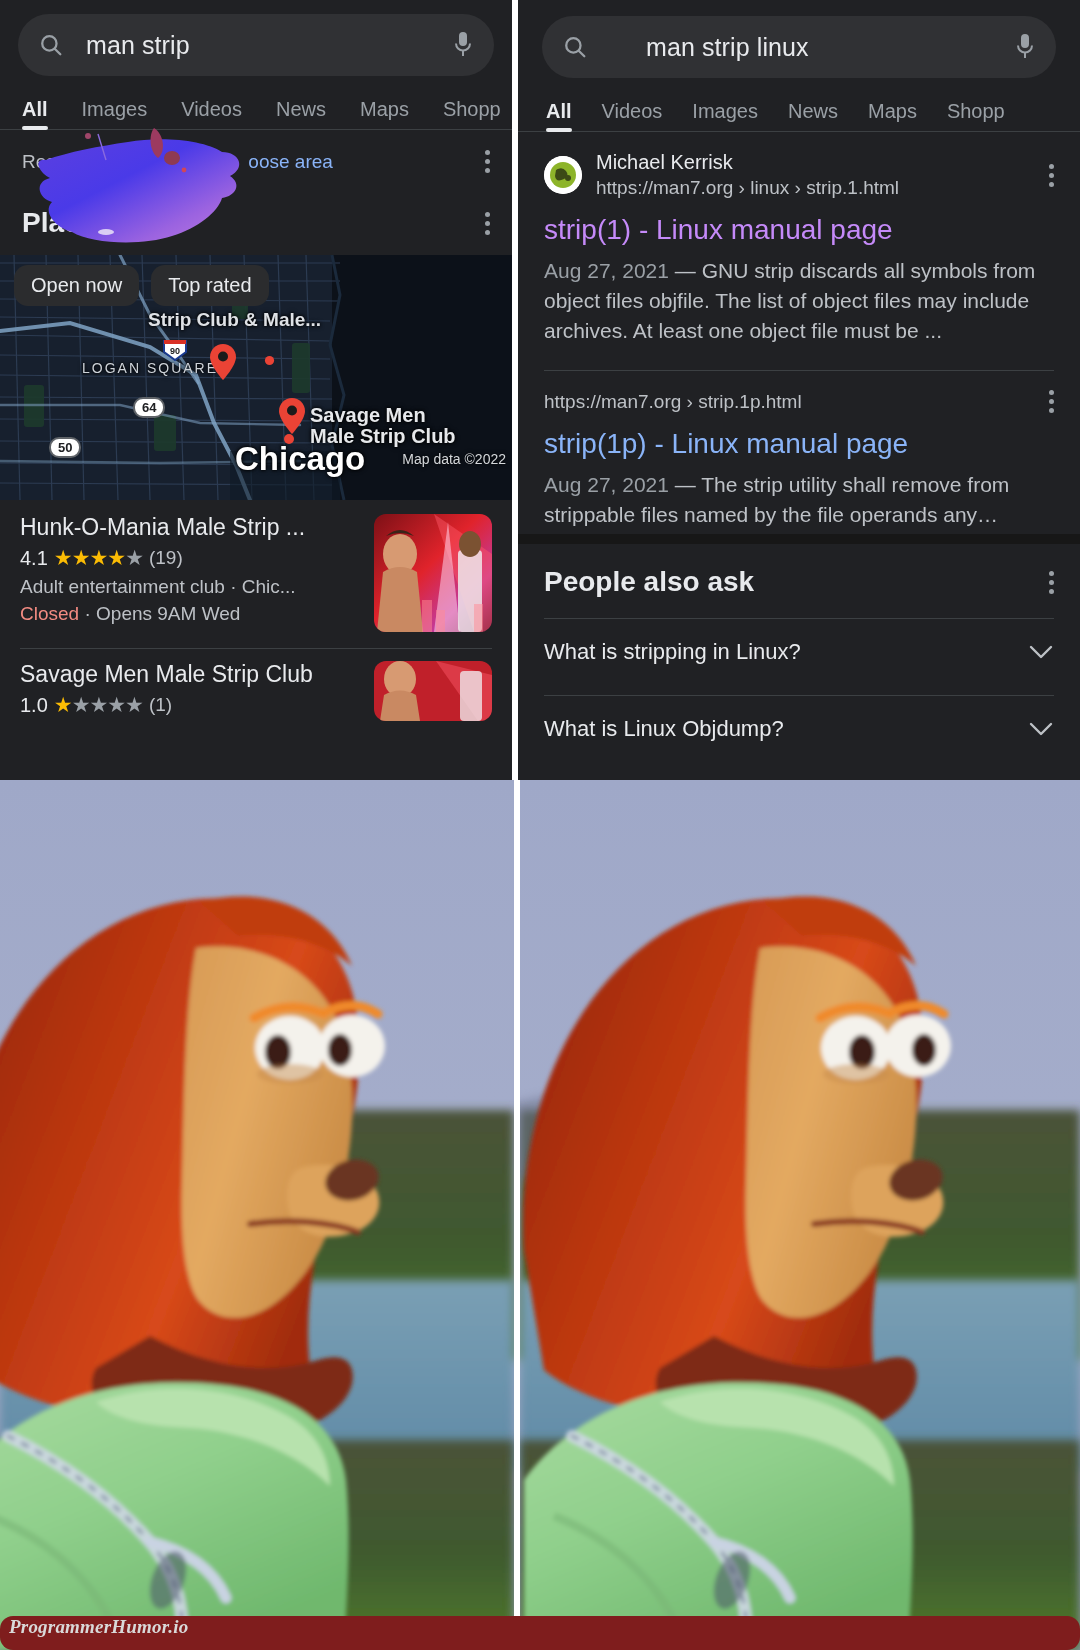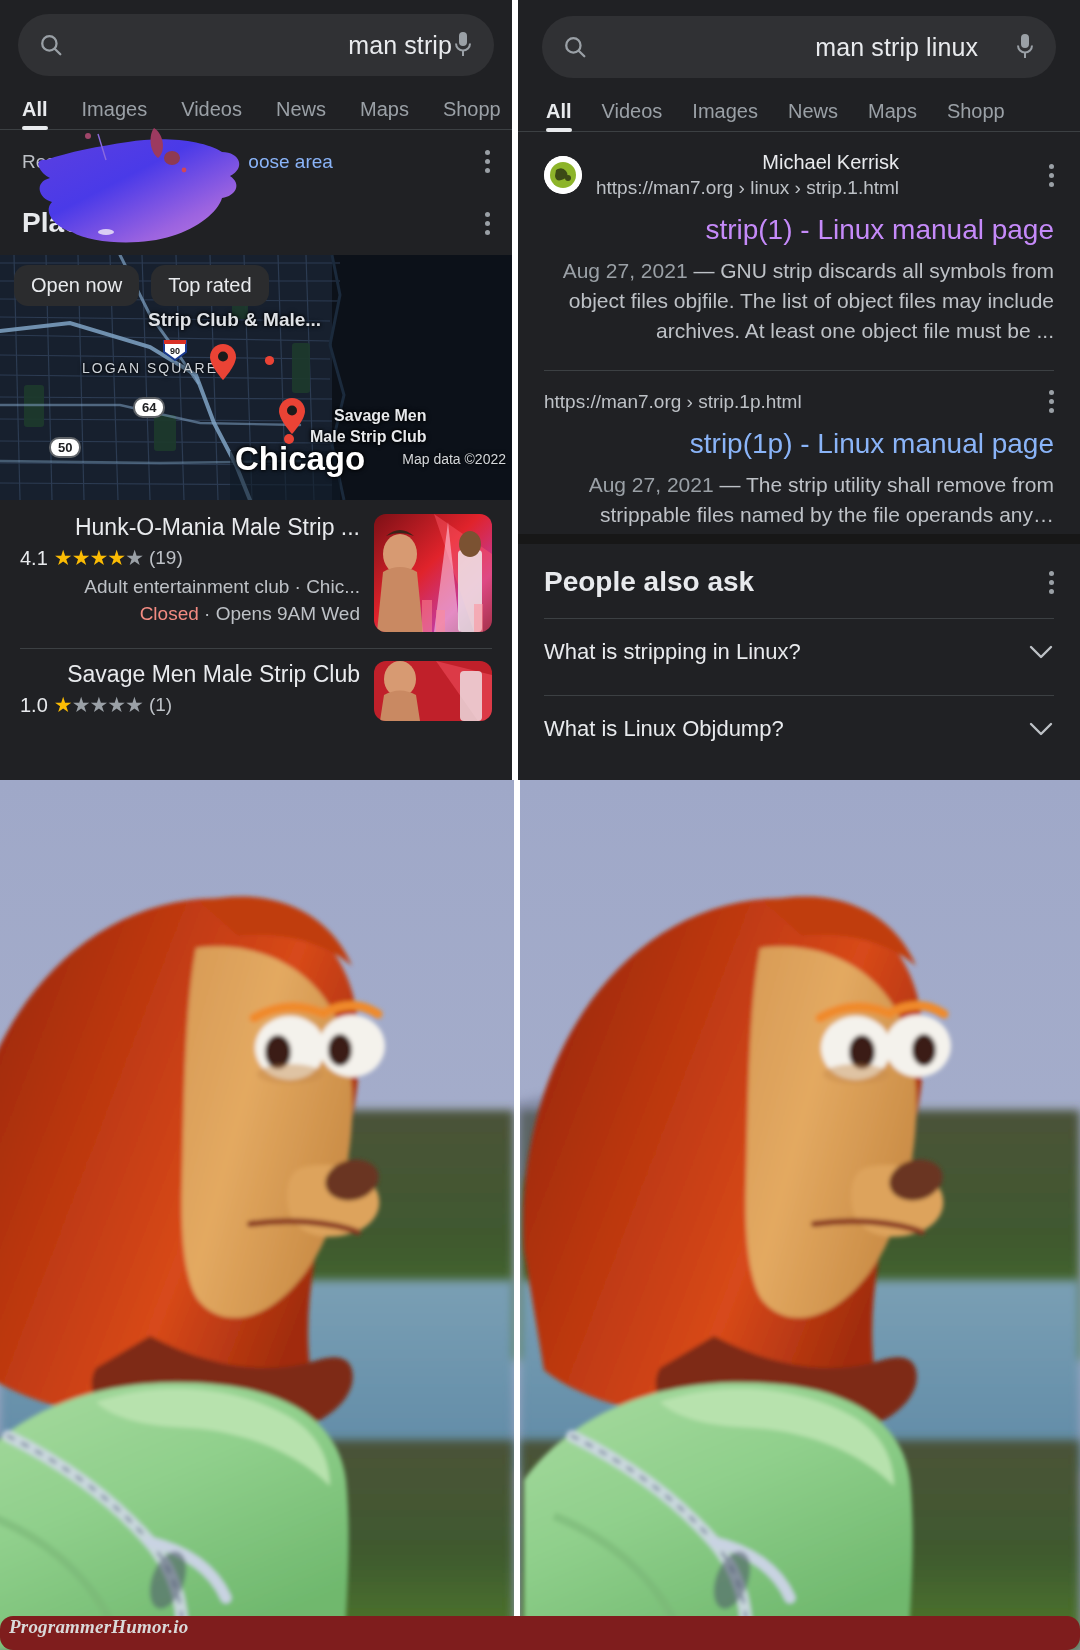--- a/index.html
+++ b/index.html
@@ -6,21 +6,21 @@
   html, body {
     width: 1080px; height: 1650px;
     background: #000;
     font-family: "Liberation Sans", sans-serif;
     overflow: hidden;
   }
   .meme { position: relative; width: 1080px; height: 1650px; background: #fff; }
 
   
   .top-row { position: absolute; top: 0; left: 0; width: 1080px; height: 780px; display: flex; background:#fff; }
-  .pane { position: relative; overflow: hidden; background: #202124; text-align: right; }
+  .pane { position: relative; overflow: hidden; background: #202124; }
   .pane-left  { width: 512px; height: 780px; }
   .pane-gap   { width: 6px;   height: 780px; background: #ffffff; }
   .pane-right { width: 562px; height: 780px; }
 
   
   .searchbar {
     margin: 14px 18px 0 18px; height: 62px; border-radius: 34px;
     background: #303134; display: flex; align-items: center; padding: 0 20px;
   }
   .pane-right .searchbar { margin-top: 16px; margin-left: 24px; margin-right: 24px; gap: 36px; }
@@ -53,21 +53,21 @@
   .places-hdr { display: flex; align-items: center; padding: 16px 22px 16px 22px; }
   .places-hdr .ttl { color: #e8eaed; font-size: 28px; font-weight: bold; }
 
   .map { position: relative; width: 512px; height: 245px; background: #17202e; overflow: hidden; }
   .map svg { position: absolute; inset: 0; }
   .chip-row { position: absolute; top: 10px; left: 14px; display: flex; gap: 12px; z-index: 4; }
   .chip { background: #2b2c2e; color: #e8eaed; font-size: 20px; border-radius: 14px; padding: 9px 17px; white-space: nowrap; }
   .map-lbl { position: absolute; color: #e6e8eb; font-weight: 600; text-shadow: 0 0 5px #000, 0 0 3px #000; }
   .lbl-stripclub { top: 54px; left: 148px; font-size: 19px; color:#dfe2e6; }
   .lbl-logan { top: 105px; left: 82px; font-size: 14px; letter-spacing: 2px; color: #cfd4da; font-weight: 500; }
-  .lbl-savage { top: 150px; left: 310px; font-size: 16px; line-height: 21px; }
+  .lbl-savage { top: 150px; left: 310px; font-size: 20px; line-height: 21px; }
   .lbl-chicago { top: 185px; left: 235px; font-size: 33px; font-weight: bold; color: #fff; }
   .lbl-mapdata { top: 196px; right: 6px; font-size: 14px; color: #d4d7da; font-weight: 500; text-shadow: 0 0 4px #000; }
   .pin { position: absolute; width: 28px; height: 38px; }
   .shield { position: absolute; }
   .hwy-oval { position: absolute; background: #fff; color: #202124; font-size: 13px; font-weight: bold;
               border-radius: 10px; padding: 1px 7px; border: 2px solid #5f6368; }
 
   
   .place { display: flex; padding: 14px 20px 12px 20px; gap: 14px; }
   .pl-body { flex: 1; min-width: 0; }

